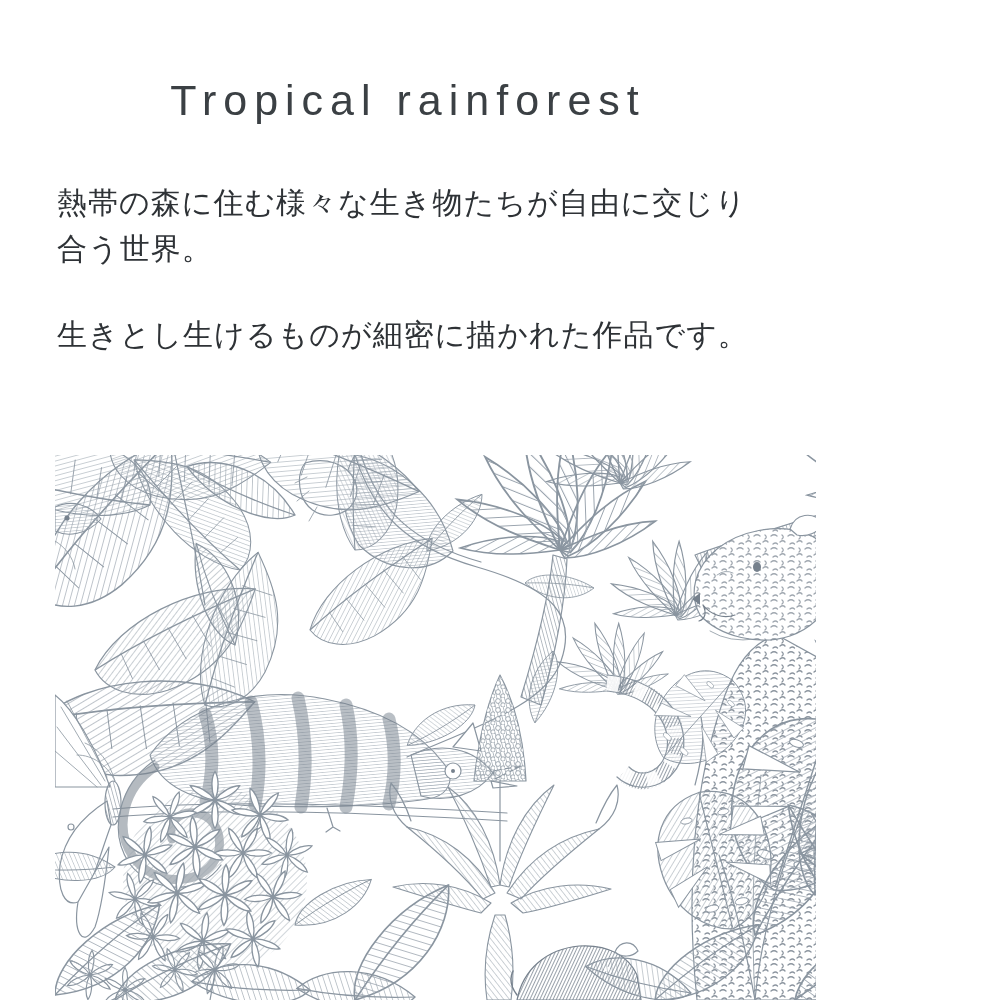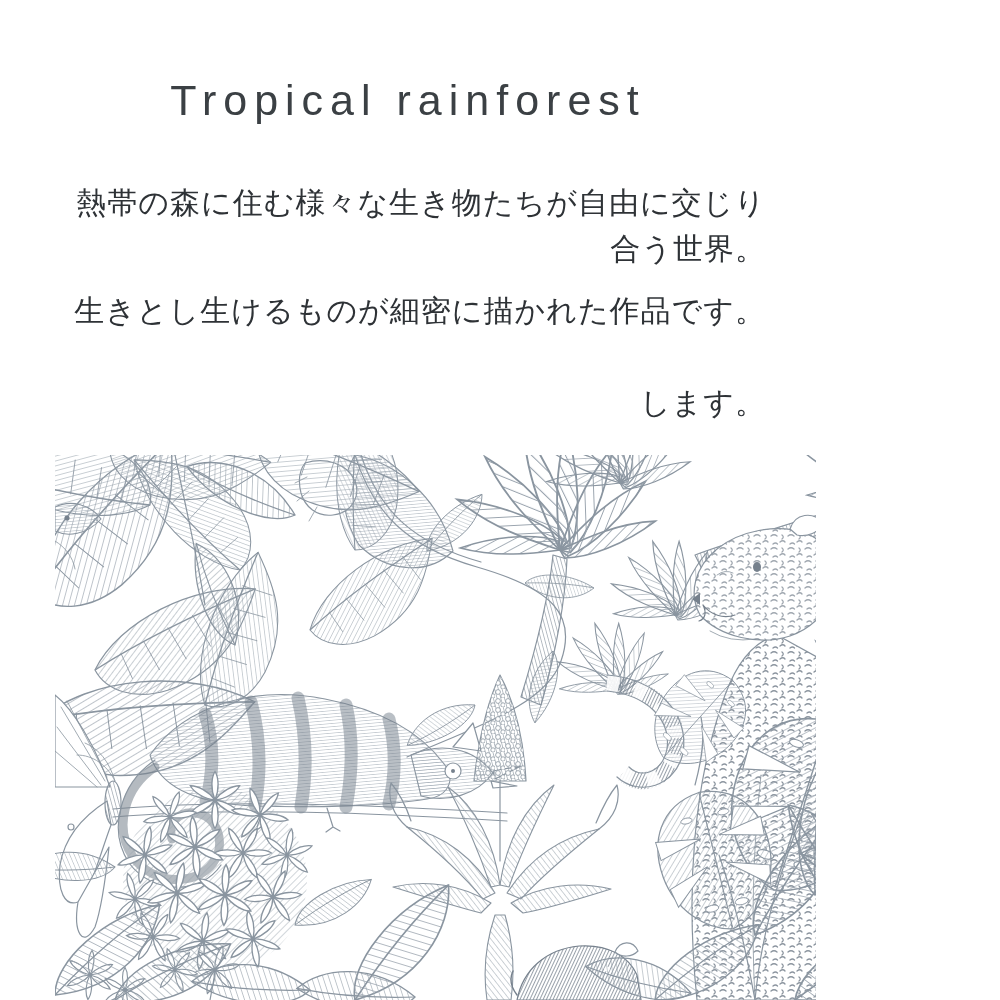--- a/index.html
+++ b/index.html
@@ -12,22 +12,22 @@
   *{box-sizing:border-box;}
   html,body{margin:0;padding:0;background:#ffffff;}
   body{width:1000px;height:1000px;font-family:"Liberation Sans","DejaVu Sans",sans-serif;color:var(--text);}
   .page{position:relative;width:816px;height:1000px;background:#fff;overflow:hidden;}
   .title{
     position:absolute;top:76px;left:0;width:100%;margin:0;
     text-align:center;font-size:43px;font-weight:400;letter-spacing:7px;
     color:var(--title);
   }
   .desc{position:absolute;left:57px;right:50px;top:180px;font-size:30px;line-height:46px;letter-spacing:1px;color:var(--text);}
-  .desc p{margin:0;text-align:right;}
-  .desc .p2{margin-top:16px;}
+  .desc p{margin:0;}
+  .desc .p2{margin-top:40px;}
   .illustration-wrap{position:absolute;left:55px;top:455px;width:890px;height:545px;overflow:hidden;}
   svg{display:block;}
   .st{stroke:var(--ink);fill:none;stroke-width:1.2;stroke-linecap:round;stroke-linejoin:round;}
   .st-thin{stroke:var(--ink);fill:none;stroke-width:0.8;stroke-linecap:round;}
   .st-dark{stroke:var(--ink-dark);fill:none;stroke-linecap:round;}
   .fw{fill:#ffffff;stroke:var(--ink);stroke-width:1.2;stroke-linejoin:round;}
   .fB{fill:url(#hB);stroke:var(--ink);stroke-width:1.1;stroke-linejoin:round;}
   .fC{fill:url(#hC);stroke:var(--ink);stroke-width:1.1;stroke-linejoin:round;}
   .fD{fill:url(#hD);stroke:var(--ink);stroke-width:1.2;stroke-linejoin:round;}
   .fE{fill:url(#hE);stroke:var(--ink-dark);stroke-width:1.2;stroke-linejoin:round;}
@@ -37,21 +37,20 @@
 
 <div class="page">
 
   <h1 class="title">Tropical rainforest</h1>
 
   <div class="desc">
     <p class="p1">熱帯の森に住む様々な生き物たちが自由に交じり合う世界。</p>
     <p class="p2">
       <span>生きとし生けるものが細密に描かれた作品です。</span><br>
       <br>
-      <span>します。</span>
     </p>
   </div>
 
   <div class="illustration-wrap">
   <svg width="890" height="545" viewBox="0 0 890 545" role="img" aria-label="Fine pen-and-ink drawing of a tropical rainforest: banana leaves, dracaena fronds, monstera leaves, a star-flower cluster, a cone-shaped flower spike, a horned chameleon on a branch, a luna moth, a snake, a sitting leopard and a tapir">
     <defs>
       <pattern id="hA" width="5" height="5" patternUnits="userSpaceOnUse" patternTransform="rotate(45)">
         <line x1="0" y1="0" x2="0" y2="5" stroke="#9aa4ae" stroke-width="1.1"></line>
       </pattern>
       <pattern id="hB" width="4.5" height="4.5" patternUnits="userSpaceOnUse" patternTransform="rotate(-38)">

